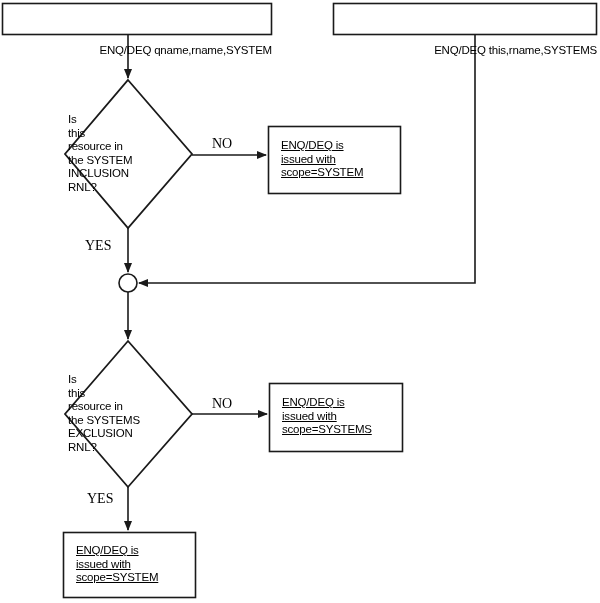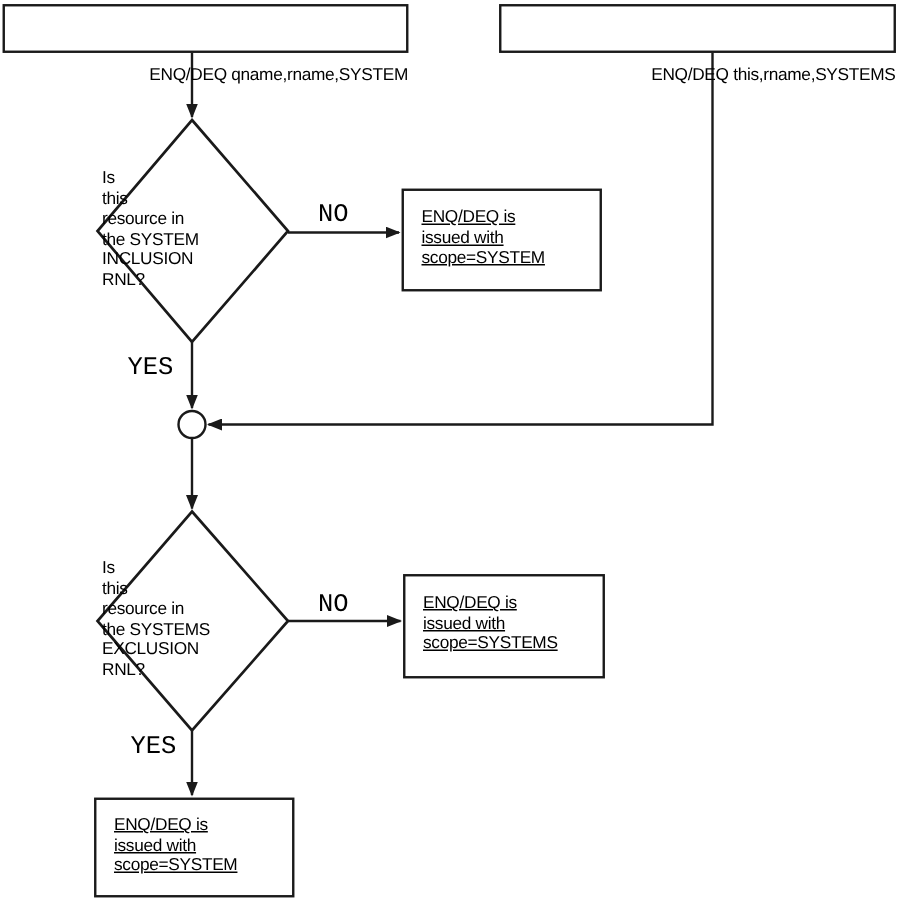--- a/index.html
+++ b/index.html
@@ -41,22 +41,22 @@
   }
   .box-text-center {
     text-align: right;
     margin-top: 32px;
   }
   .diamond-text {
     width: 120px;
   }
   .edge-label {
     position: absolute;
-    font-family: Liberation Mono, monospace;
-    font-size: 17px;
+    font-family: Liberation Serif, serif;
+    font-size: 14px;
     line-height: 13px;
     color: #000000;
     letter-spacing: 0px;
   }
 </style>
 </head>
 <body>
 
 <div id="flow-root">
 

